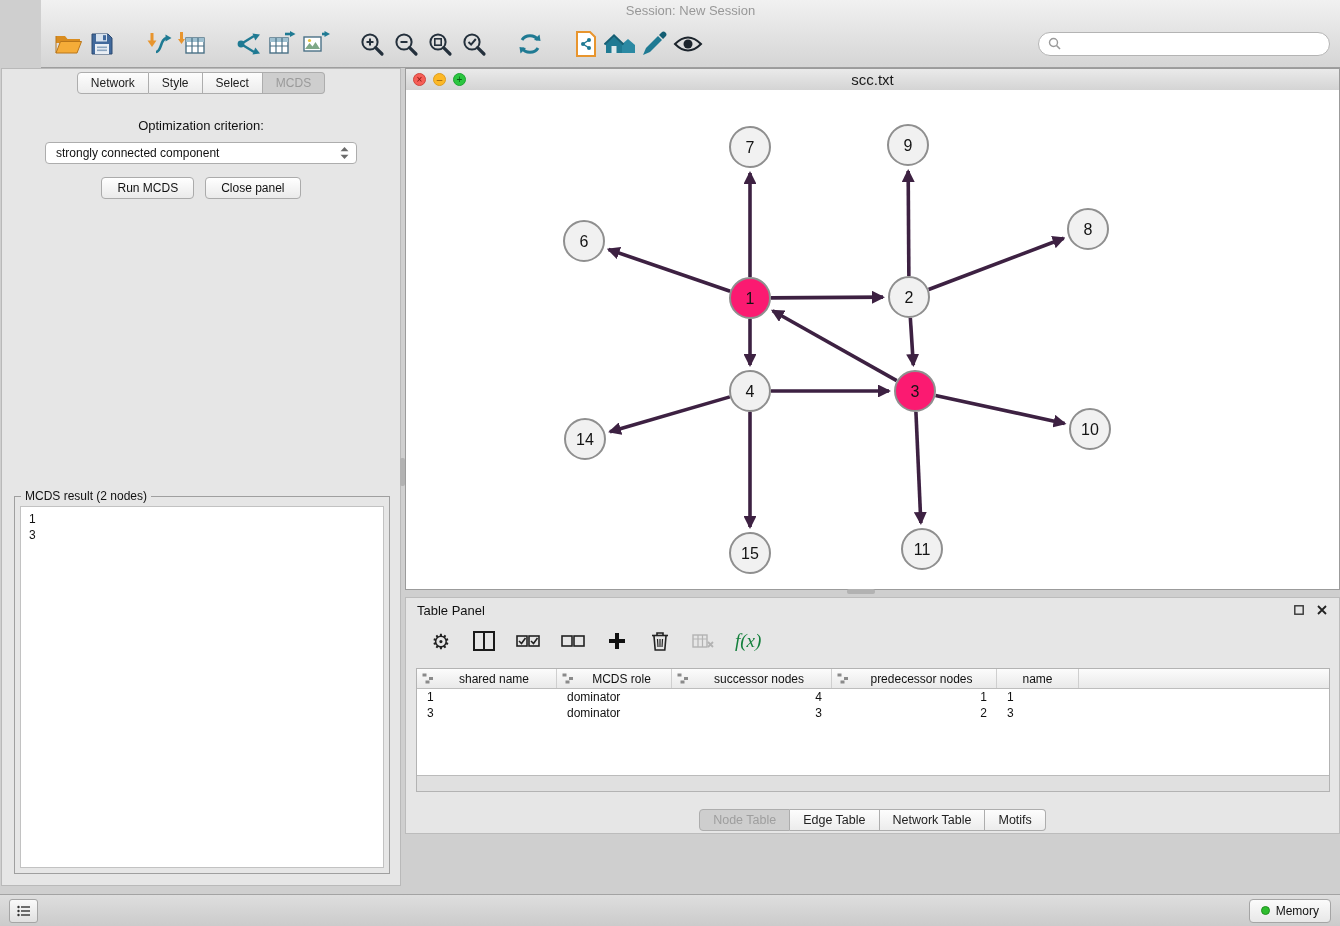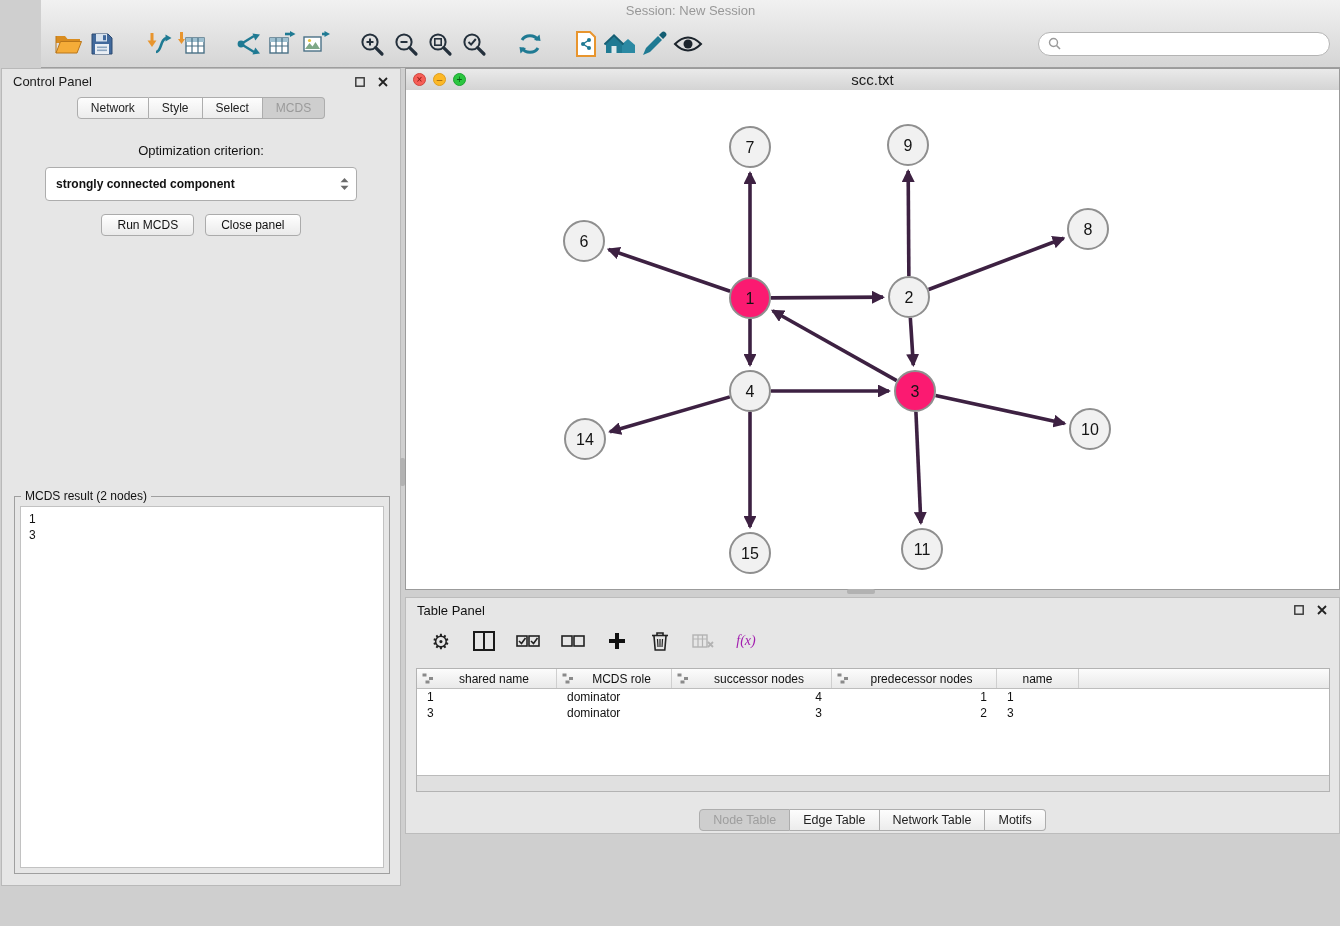--- a/index.html
+++ b/index.html
@@ -25,22 +25,22 @@
   .cp-header{height:25px;display:flex;align-items:center;padding:0 11px;font-size:13px;color:#1a1a1a;}
   .win-btns{margin-left:auto;display:flex;gap:11px;align-items:center;}
   .wbtn{display:flex;align-items:center;justify-content:center;width:12px;height:12px;cursor:default;}
   .cp-tabs{display:flex;justify-content:center;margin-top:3px;}
   .cp-tab{padding:3px 13px;font-size:12px;background:linear-gradient(#fdfdfd,#ececec);
           border:1px solid #adadad;border-left:none;color:#222;cursor:default;}
   .cp-tab:first-child{border-left:1px solid #adadad;border-radius:4px 0 0 4px;}
   .cp-tab:last-child{border-radius:0 4px 4px 0;}
   .cp-tab.active{background:#cecece;color:#9a9a9a;}
   .opt-label{text-align:center;margin-top:24px;font-size:13px;}
-  .dropdown{margin:9px auto 0;width:312px;height:34px;background:#fff;border:1px solid #adadad;border-radius:4px;
-            display:flex;align-items:center;padding:0 6px 0 10px;box-sizing:border-box;font-size:12px;cursor:default;font-weight:bold;}
+  .dropdown{margin:9px auto 0;width:312px;height:22px;background:#fff;border:1px solid #adadad;border-radius:4px;
+            display:flex;align-items:center;padding:0 6px 0 10px;box-sizing:border-box;font-size:12px;cursor:default;}
   .dd-arrows{margin-left:auto;}
   .cp-buttons{display:flex;justify-content:center;gap:11px;margin-top:13px;}
   .cp-buttons button{height:22px;padding:0 15px;font-size:12px;border:1px solid #ababab;border-radius:4px;
             background:linear-gradient(#ffffff,#eaeaea);font-family:"Liberation Sans",sans-serif;color:#111;cursor:default;}
   .result-group{position:absolute;left:12px;right:10px;top:427px;bottom:11px;border:1px solid #9f9f9f;}
   .legend{position:absolute;top:-8px;left:6px;background:#e6e6e6;padding:0 4px;font-size:12px;color:#111;}
   .result-list{position:absolute;left:5px;right:5px;top:9px;bottom:5px;background:#fff;border:1px solid #c2c2c2;
                font-size:12px;padding:4px 8px;line-height:16px;overflow:auto;}
 
   
@@ -60,21 +60,21 @@
   .v-grip{position:absolute;left:400px;top:458px;width:5px;height:28px;background:#b2b2b2;border-radius:2px;}
   .h-grip{position:absolute;left:847px;top:589px;width:28px;height:5px;background:#b2b2b2;border-radius:2px;}
 
   
   .table-panel{position:absolute;left:405px;top:597px;width:935px;height:237px;background:#e6e6e6;
                border:1px solid #bcbcbc;box-sizing:border-box;}
   .tp-header{height:24px;display:flex;align-items:center;padding:0 11px;font-size:13px;}
   .tp-toolbar{height:38px;display:flex;align-items:center;padding:0 0 0 24px;gap:21px;}
   .tico{display:flex;align-items:center;justify-content:center;min-width:22px;height:28px;cursor:default;}
   .gear{font-size:21px;color:#222;line-height:1;}
-  .fxtext{font-family:"Liberation Serif",serif;font-style:italic;font-size:14px;color:#a21caf;}
+  .fxtext{font-family:"Liberation Serif",serif;font-style:italic;font-size:19px;color:#15803d;}
   .tp-table{position:absolute;left:10px;right:9px;top:70px;bottom:41px;background:#fff;border:1px solid #b3b3b3;
             display:flex;flex-direction:column;overflow:hidden;}
   .thead{display:flex;height:19px;background:linear-gradient(#fcfcfc,#e9e9e9);border-bottom:1px solid #bdbdbd;flex:0 0 auto;}
   .th{display:flex;align-items:center;padding:7px 5px;border-right:1px solid #cfcfcf;font-size:12px;box-sizing:border-box;gap:3px;}
   .th .lbl{flex:1;text-align:center;white-space:nowrap;overflow:hidden;}
   .th.filler{flex:1;border-right:none;}
   .trow{display:flex;height:16px;font-size:12px;align-items:center;flex:0 0 auto;}
   .td{padding:0 10px;box-sizing:border-box;white-space:nowrap;overflow:hidden;}
   .c0{width:140px;}.c1{width:115px;}.c2{width:160px;}.c3{width:165px;justify-content:flex-end;}.c4{width:82px;}
   .ar{text-align:right;}
@@ -254,35 +254,20 @@
         <svg width="13" height="13" viewBox="0 0 13 13">
           <circle cx="5.5" cy="5.5" r="4" fill="none" stroke="#9a9a9a" stroke-width="1.4"></circle>
           <line x1="8.5" y1="8.5" x2="12" y2="12" stroke="#9a9a9a" stroke-width="1.6"></line>
         </svg>
         <input type="text" value="" style="">
       </span>
     </div>
   </div>
 
   <div class="control-panel">
-    <div class="cp-header">
-      <span>Control Panel</span>
-      <span class="win-btns">
-        <span class="wbtn">
-          <svg width="10" height="10" viewBox="0 0 10 10">
-            <rect x="0.8" y="0.8" width="8.4" height="8.4" fill="none" stroke="#333" stroke-width="1.4"></rect>
-          </svg>
-        </span>
-        <span class="wbtn">
-          <svg width="10" height="10" viewBox="0 0 10 10">
-            <path d="M1 1 L9 9 M9 1 L1 9" stroke="#222" stroke-width="1.8"></path>
-          </svg>
-        </span>
-      </span>
-    </div>
 
     <div class="cp-tabs">
       <div class="cp-tab">Network</div>
       <div class="cp-tab">Style</div>
       <div class="cp-tab">Select</div>
       <div class="cp-tab active">MCDS</div>
     </div>
 
     <div class="opt-label">Optimization criterion:</div>
 
@@ -517,13 +502,29 @@
     </div>
 
     <div class="tp-tabs">
       <div class="tp-tab active">Node Table</div>
       <div class="tp-tab">Edge Table</div>
       <div class="tp-tab">Network Table</div>
       <div class="tp-tab">Motifs</div>
     </div>
   </div>
 
+  <div class="statusbar">
+    <span class="sb-left">
+      <svg width="14" height="12" viewBox="0 0 14 12">
+        <circle cx="1.5" cy="2" r="1.2" fill="#333"></circle>
+          <line x1="4" y1="2" x2="13" y2="2" stroke="#333" stroke-width="1.4"></line>
+        <circle cx="1.5" cy="6" r="1.2" fill="#333"></circle>
+          <line x1="4" y1="6" x2="13" y2="6" stroke="#333" stroke-width="1.4"></line>
+        <circle cx="1.5" cy="10" r="1.2" fill="#333"></circle>
+          <line x1="4" y1="10" x2="13" y2="10" stroke="#333" stroke-width="1.4"></line>
+      </svg>
+    </span>
+    <span class="sb-memory">
+      <span class="dot"></span>
+      <span>Memory</span>
+    </span>
+  </div>
 </div>
 
 </body></html>

